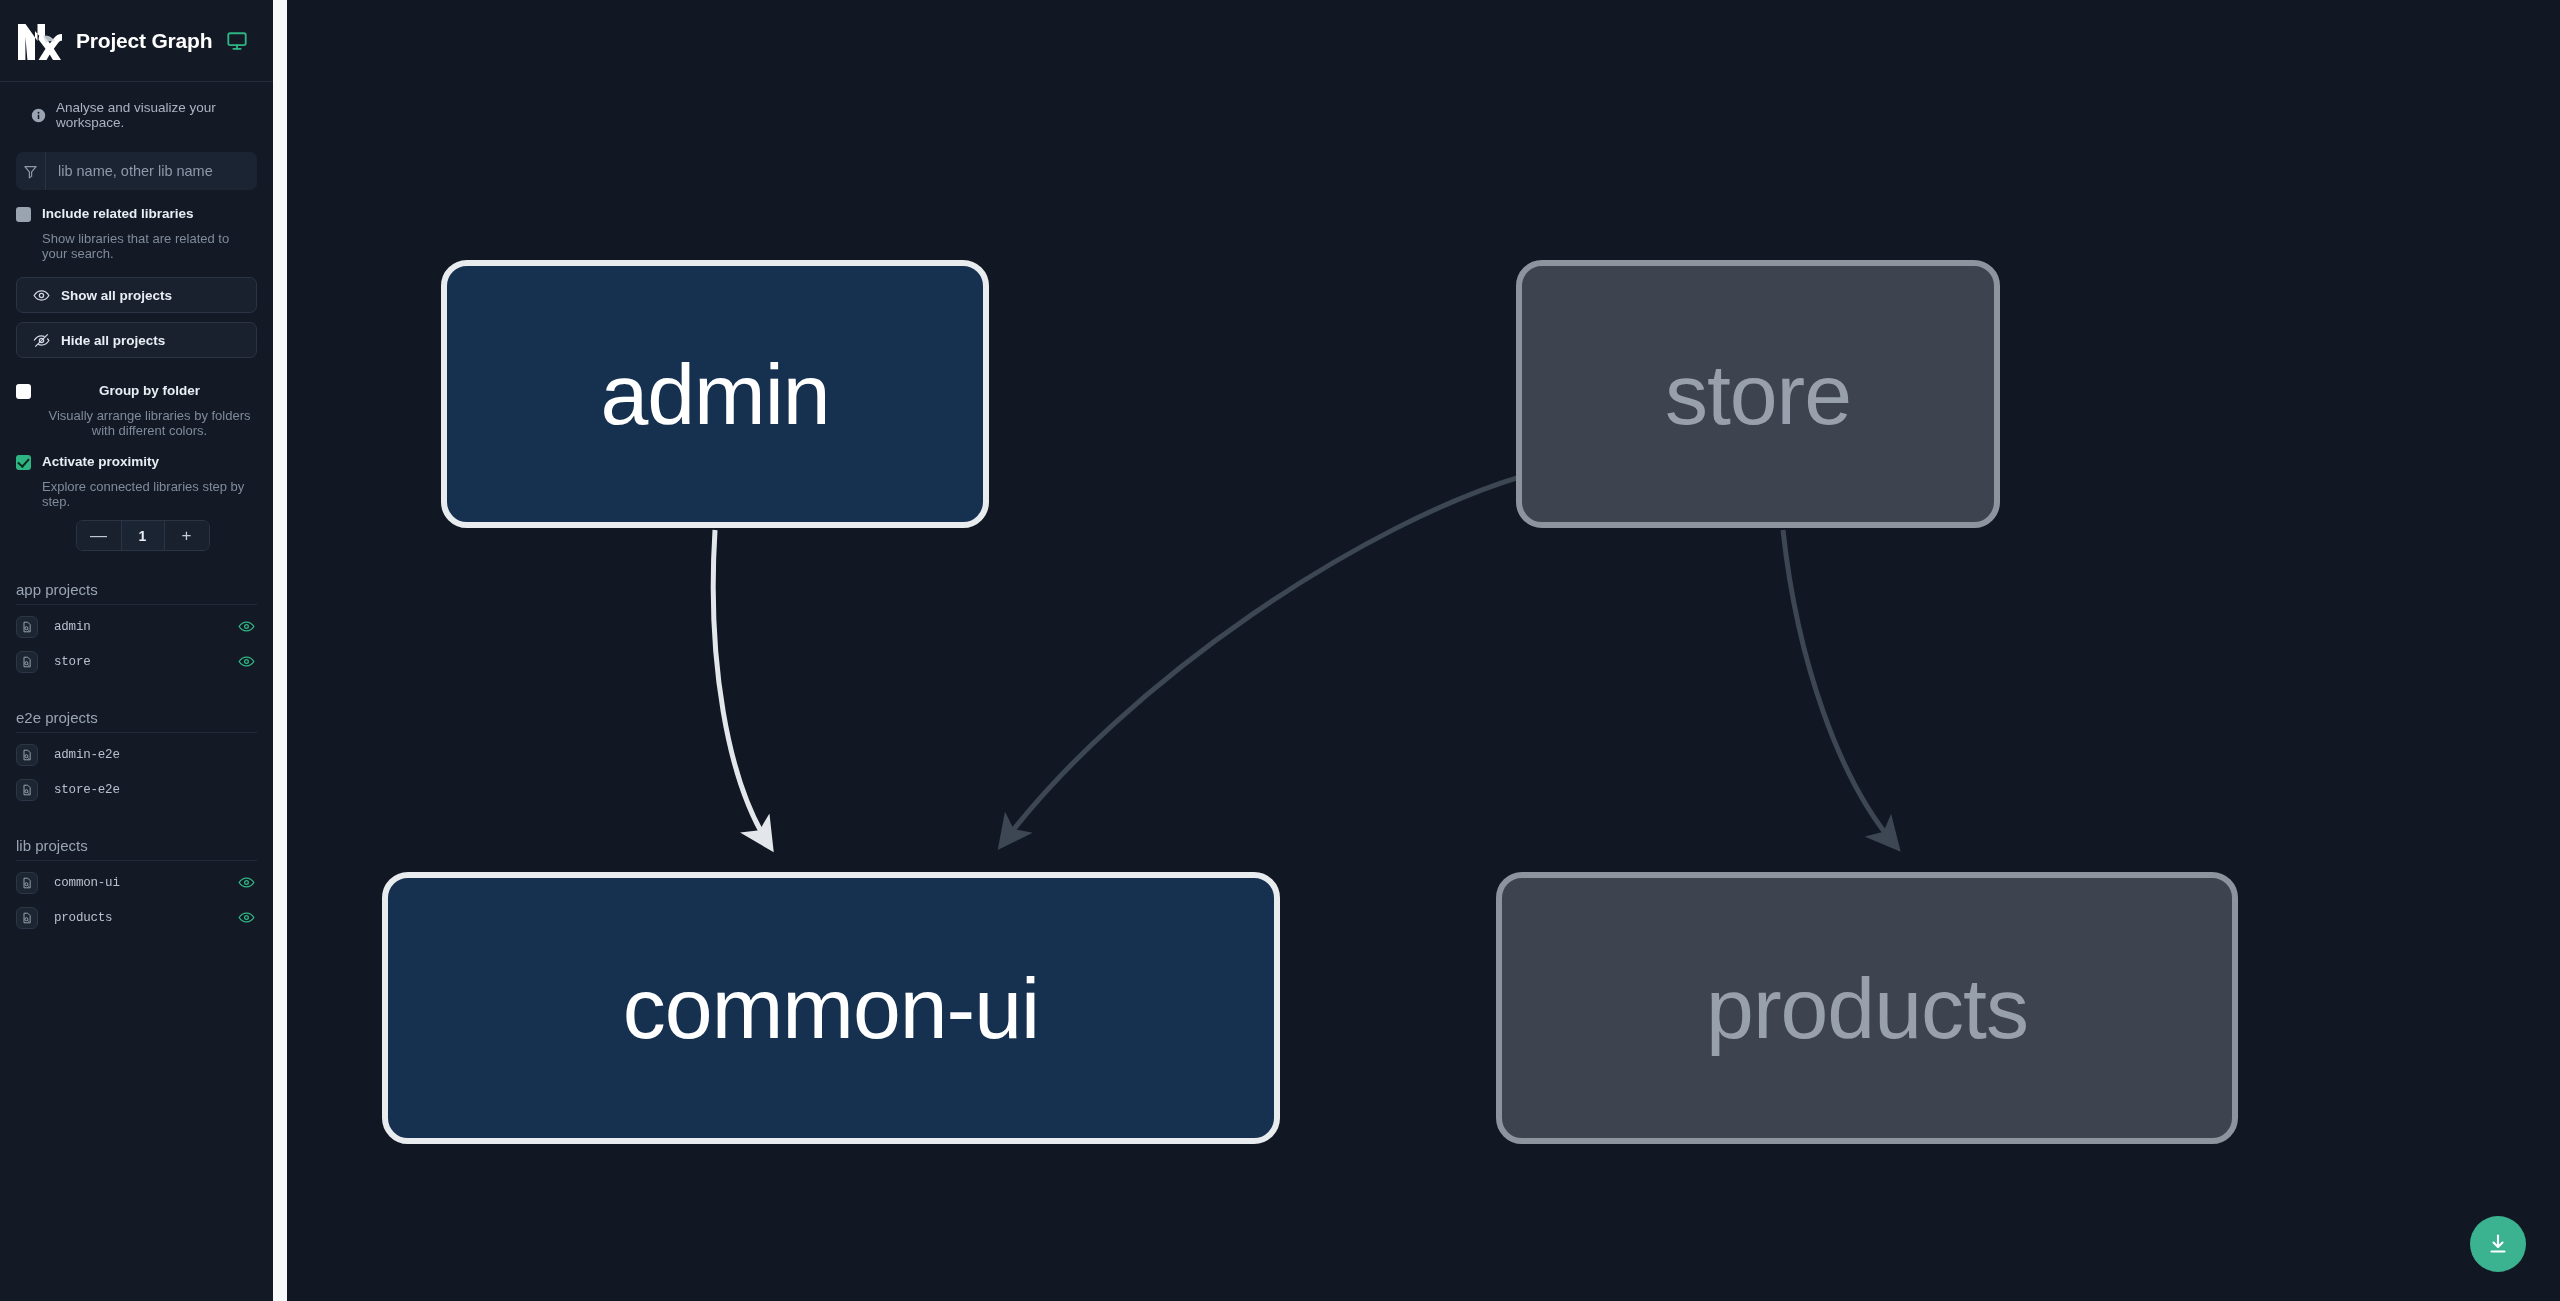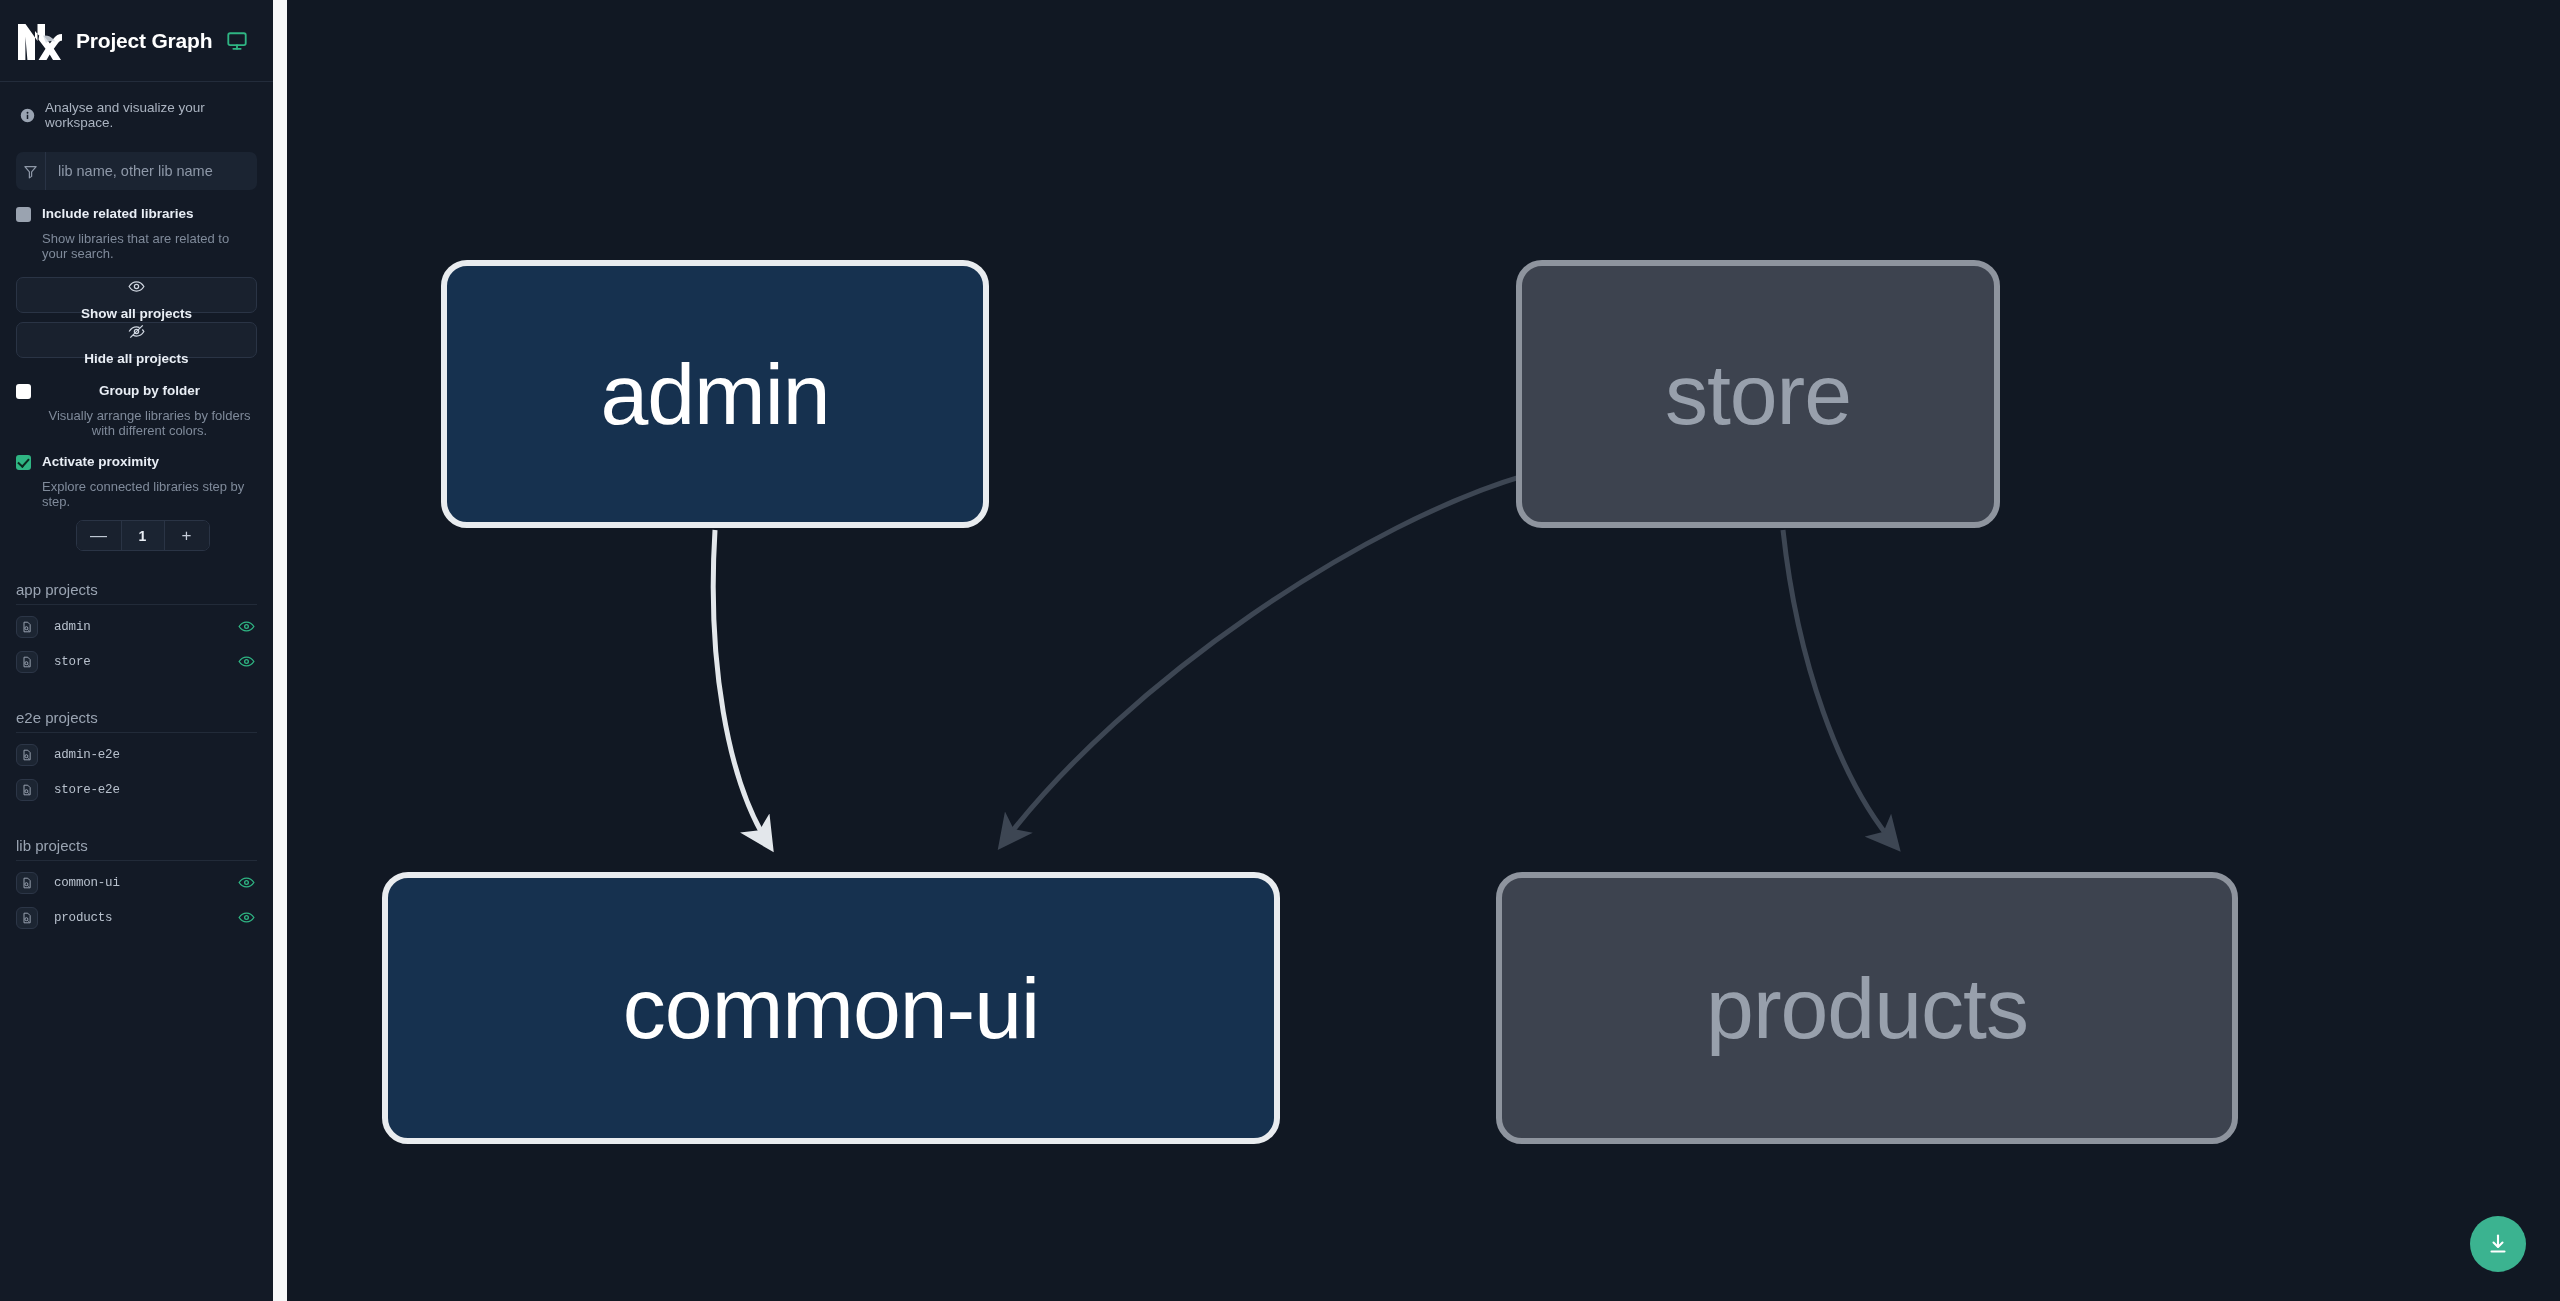--- a/index.html
+++ b/index.html
@@ -29,20 +29,21 @@
   .nx-logo { width: 46px; height: 42px; flex: 0 0 46px; display:block; }
   .app-title {
     color: #ffffff; font-size: 21px; font-weight: 700;
     letter-spacing: -0.2px; white-space: nowrap;
   }
   .monitor-icon { width: 22px; height: 22px; display:block; flex:0 0 22px; }
 
   .tagline-row {
     display: flex; align-items: center; gap: 10px;
     padding: 18px 16px 0 20px;
+    margin-left: 11px;
   }
   .info-icon { width: 15px; height: 15px; flex: 0 0 15px; display:block; }
   .tagline { color: #aab3c0; font-size: 13.5px; }
 
   .search-wrap { padding: 22px 16px 0 16px; }
   .search-box {
     display: flex; align-items: stretch;
     height: 38px; background: #1b2432; border-radius: 7px; overflow: hidden;
   }
   .search-icon-cell {
@@ -75,21 +76,20 @@
   .opt-desc { color: #7f8a9a; font-size: 13px; line-height: 14.5px; margin-top: 10px; }
 
   .btn-row { padding: 16px 16px 0 16px; }
   .side-btn {
     width: 100%; height: 36px; border-radius: 7px;
     background: #19212e; border: 1px solid #2a3445;
     display: flex; align-items: center; gap: 11px; padding: 0 16px;
     color: #e9eef5; font-size: 13.5px; font-weight: 700;
     cursor: pointer; margin-bottom: 9px;
     font-family: "Liberation Sans", sans-serif;
-    flex-direction: column;
   }
   .side-btn svg { width: 17px; height: 17px; flex: 0 0 17px; display:block; }
 
   .stepper-wrap { padding: 11px 16px 0 0; display: flex; justify-content: center; }
   .stepper {
     display: flex; height: 31px; border-radius: 7px; overflow: hidden;
     border: 1px solid #2a3445; margin-left: 28px;
   }
   .step-btn {
     width: 44px; background: #19212e; border: 0; color: #c4ccd8;

